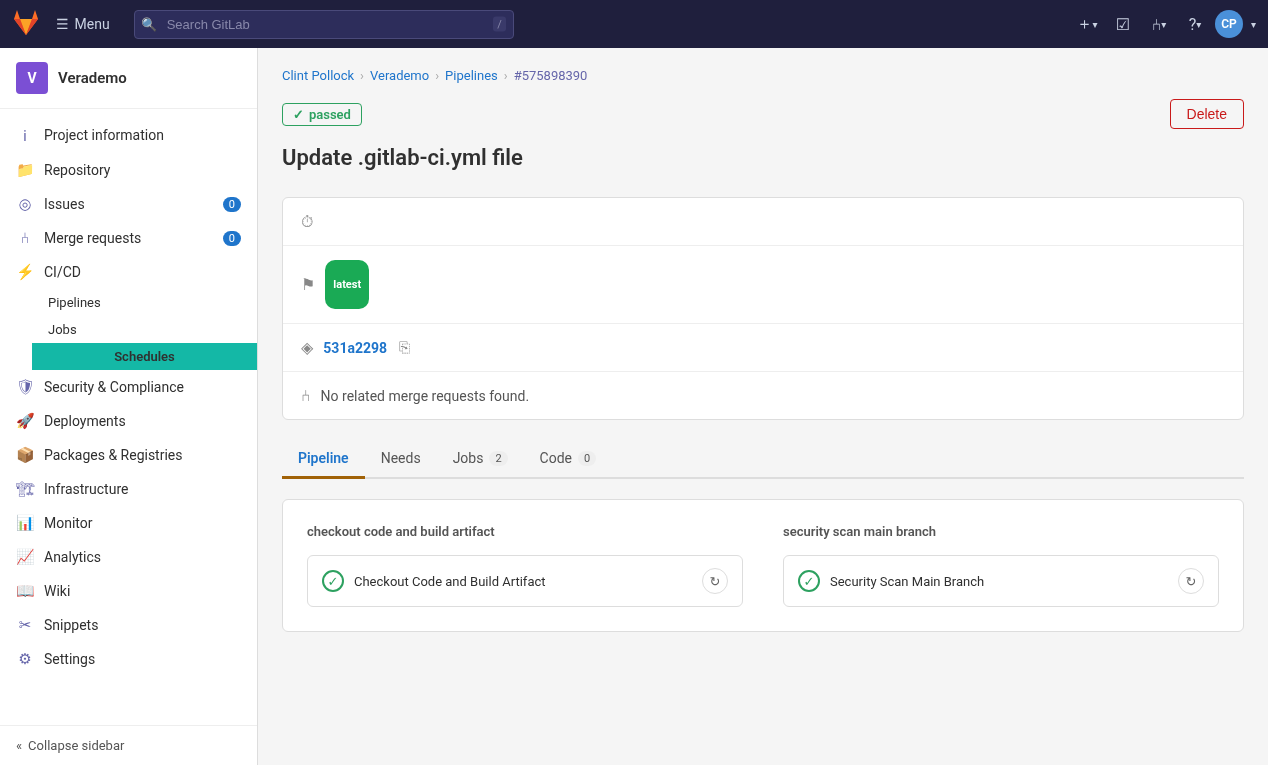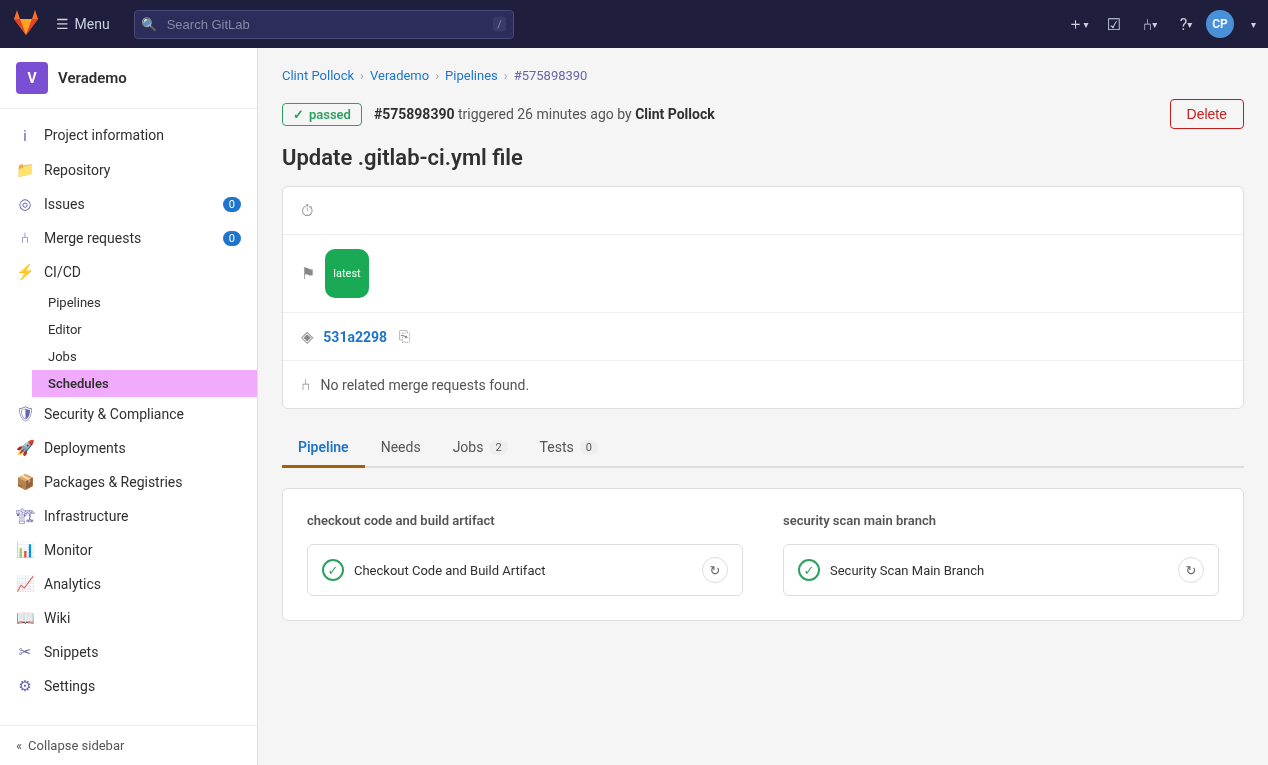--- a/index.html
+++ b/index.html
@@ -113,21 +113,22 @@
       font-size: 11px; padding: 1px 6px; border-radius: 10px;
     }
     .nav-sub {
       padding-left: 32px;
     }
     .nav-sub .nav-item {
       font-size: 13px;
       padding: 6px 16px 6px 16px;
     }
     .nav-sub .nav-item.active {
-      background: #f0abfc;
+      background: #14b8a6;
+      justify-content: center;
     }
     .sidebar-collapse {
       padding: 12px 16px;
       border-top: 1px solid #eee;
       color: #555; cursor: pointer; font-size: 13px;
       display: flex; align-items: center; gap: 6px;
     }
 
     
     .main-content {
@@ -170,21 +171,21 @@
       color: #c91a1a;
       background: transparent;
       padding: 6px 16px;
       border-radius: 4px;
       cursor: pointer;
       font-size: 14px;
     }
 
     .page-title {
       font-size: 22px; font-weight: 600; color: #303030;
-      margin-bottom: 16px;
+      margin-bottom: 27px;
     }
 
     
     .pipeline-card {
       background: #fff;
       border: 1px solid #ddd;
       border-radius: 6px;
       margin-bottom: 20px;
       overflow: hidden;
     }
@@ -193,21 +194,21 @@
       padding: 14px 18px;
       border-bottom: 1px solid #eee;
       font-size: 14px; color: #555;
     }
     .pipeline-card-row:last-child { border-bottom: none; }
     .pipeline-card-row .row-icon { color: #888; font-size: 16px; }
     .branch-link { color: #1f75cb; text-decoration: none; font-weight: 500; }
     .badge-latest {
       background: #1aaa55; color: white;
       font-size: 11px; padding: 18px 8px; border-radius: 10px;
-      font-weight: 400;
+      font-weight: 700;
     }
     .commit-link { color: #1f75cb; text-decoration: none; font-weight: 700; }
     .copy-icon { color: #888; cursor: pointer; font-size: 14px; margin-left: 2px; }
 
     
     .tabs {
       display: flex; gap: 0;
       border-bottom: 2px solid #ddd;
       margin-bottom: 0;
     }
@@ -311,21 +312,21 @@
       <span>☑</span>
     </div>
     <div class="topnav-icon-btn">
       <span>⑃</span>
       <span style="font-size:10px;">▾</span>
     </div>
     <div class="topnav-icon-btn">
       <span style="color:#c9d1e2;">?</span>
       <span style="font-size:10px;">▾</span>
     </div>
-    <div style="display:flex;align-items:center;gap:17px;">
+    <div style="display:flex;align-items:center;gap:8px;">
       <div class="avatar-circle">CP</div>
       <span style="color:#c9d1e2;font-size:10px;">▾</span>
     </div>
   </div>
 </nav>
 
 <div class="layout">
 
   <aside class="sidebar">
     <div class="sidebar-project">
@@ -352,23 +353,20 @@
         <span>Merge requests</span>
         <span class="nav-badge">0</span>
       </div>
       <div class="nav-item">
         <span class="nav-icon">⚡</span>
         <span>CI/CD</span>
       </div>
       <div class="nav-sub">
         <div class="nav-item">
           <span>Pipelines</span>
-        </div>
-        <div class="nav-item">
-          <span>Editor</span>
         </div>
         <div class="nav-item">
           <span>Jobs</span>
         </div>
         <div class="nav-item active">
           <span>Schedules</span>
         </div>
       </div>
 
       <div class="nav-item">
@@ -425,27 +423,20 @@
       <a href="#">Pipelines</a>
       <span class="breadcrumb-sep">›</span>
       <span>#575898390</span>
     </div>
 
     <div class="pipeline-header">
       <div class="badge-passed">
         <span>✓</span>
         <span>passed</span>
       </div>
-      <div class="pipeline-meta">
-        <strong>#575898390</strong>
-        <span> </span>
-        <span>triggered 26 minutes ago by</span>
-        <span> </span>
-        <strong>Clint Pollock</strong>
-      </div>
       <button class="delete-btn">Delete</button>
     </div>
 
     <h1 class="page-title">Update .gitlab-ci.yml file</h1>
 
     <div class="pipeline-card">
       <div class="pipeline-card-row">
         <span class="row-icon">⏱</span>
       </div>
       <div class="pipeline-card-row">
@@ -468,21 +459,21 @@
         <span>Pipeline</span>
       </div>
       <div class="tab">
         <span>Needs</span>
       </div>
       <div class="tab">
         <span>Jobs</span>
         <span class="tab-count">2</span>
       </div>
       <div class="tab">
-        <span>Tests</span>
+        <span>Code</span>
         <span class="tab-count">0</span>
       </div>
     </div>
 
     <div class="pipeline-stages">
       <div class="stage-col">
         <div class="stage-title">Checkout code and build artifact</div>
         <div class="job-item">
           <div class="job-status-icon">✓</div>
           <span class="job-name">Checkout Code and Build Artifact</span>

